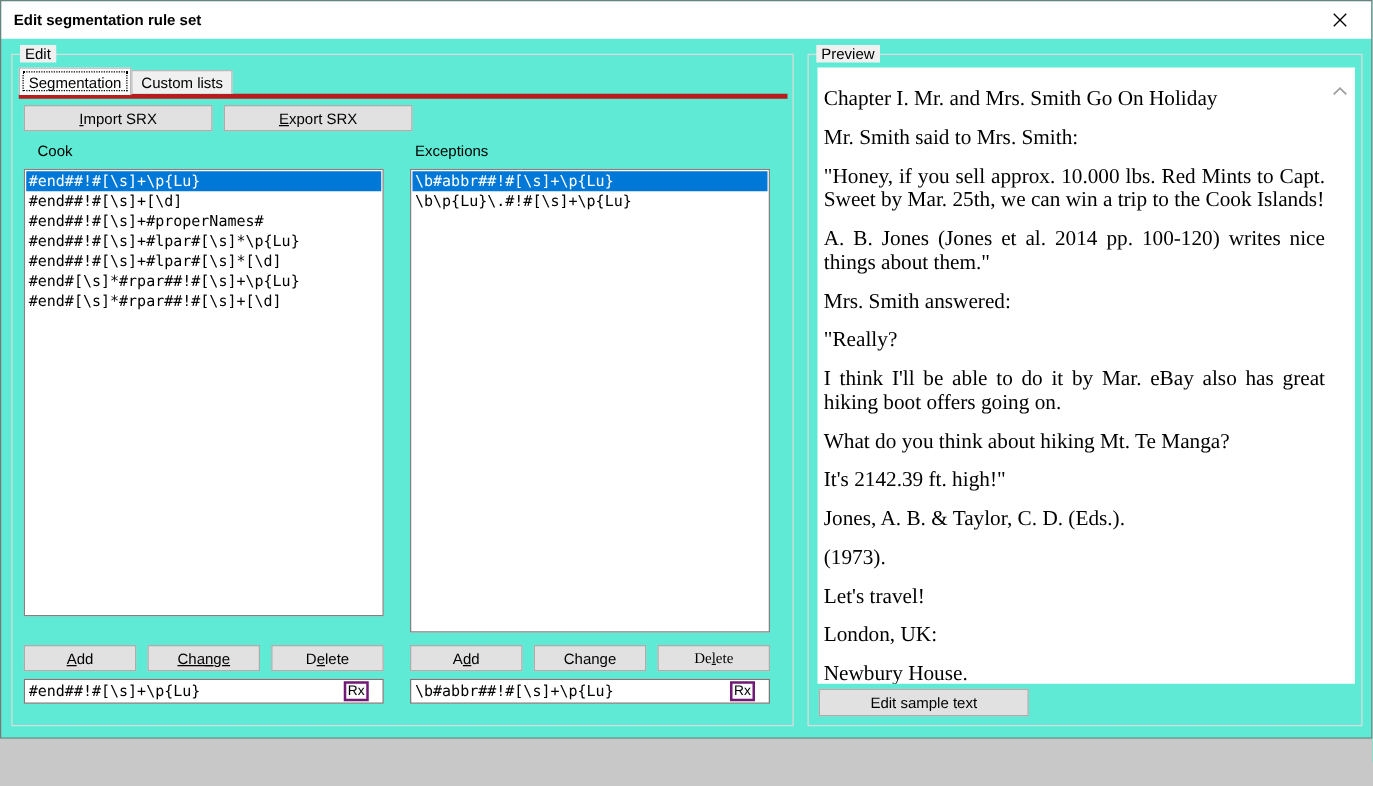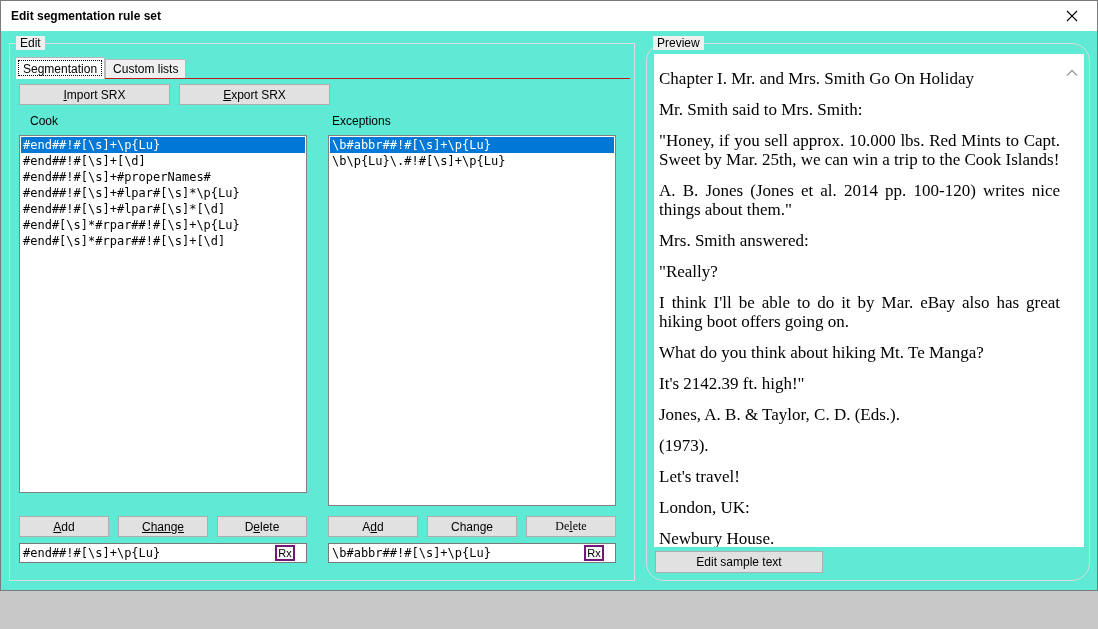--- a/index.html
+++ b/index.html
@@ -12,24 +12,24 @@
   }
   
   .titlebar { position:absolute; left:0; top:0; right:0; height:30px; background:#ffffff; }
   .title { position:absolute; left:10px; top:8px; font-size:12px; font-weight:700; }
   .close-btn { position:absolute; right:10px; top:6px; width:30px; height:20px;
     display:flex; align-items:center; justify-content:center; cursor:default; }
   
   .group { position:absolute; border:1px solid #dcdcdc; }
   .group-label { position:absolute; top:-8px; left:6px; background:#f0f0f0; padding:0 4px; font-size:12px; line-height:14px; }
   .edit-group { left:8px; top:42px; width:626px; height:538px; }
-  .preview-group { left:645px; top:42px; width:444px; height:538px;border-radius:18px; }
+  .preview-group { left:645px; top:42px; width:444px; height:538px; }
   
   .tabstrip { position:absolute; left:5px; right:4px; top:13px; height:22px;
-    display:flex; align-items:flex-end; border-bottom:1px solid #b91c1c; }
+    display:flex; align-items:flex-end; border-bottom:4px solid #b91c1c; }
   .tab { border:1px solid #b9b9b9; border-bottom:none; padding:0 7px; display:flex; align-items:center; }
   .tab.selected { background:#fdfdfd; height:22px; margin-bottom:-1px;
     outline:1px dotted #000; outline-offset:-4px; position:relative; z-index:2; }
   .tab.unselected { background:#f0f0f0; height:19px; }
   
   .btn { background:#e1e1e1; border:1px solid #adadad; font-family:"Liberation Sans",sans-serif;
     font-size:12px; display:flex; align-items:center; justify-content:center; position:absolute; }
   .btn u { text-decoration:underline; }
   .srx-btn { top:40px; width:151px; height:21px; }
   .action-btn { top:472px; width:90px; height:21px; }

